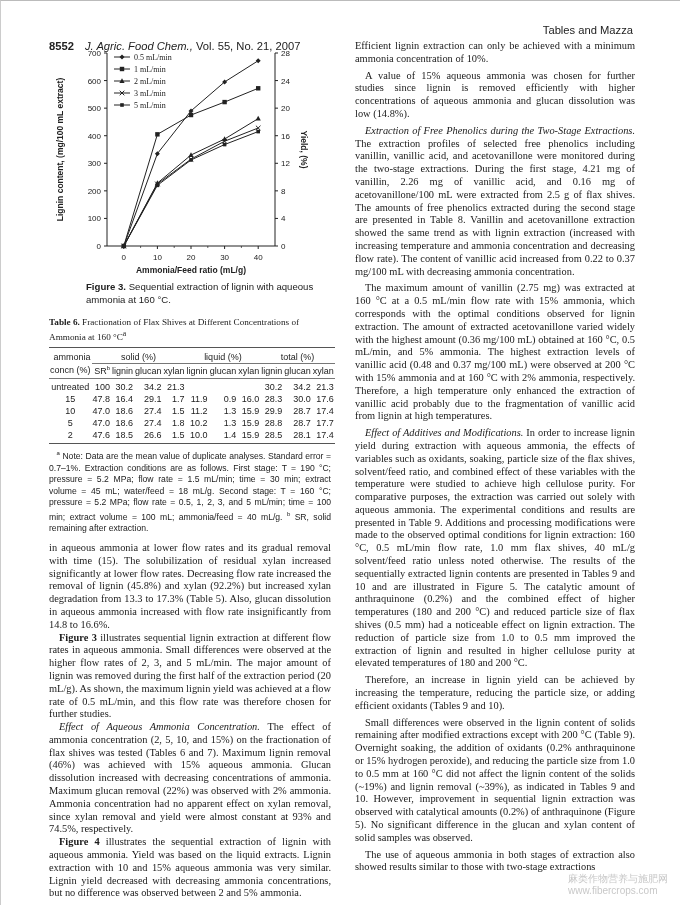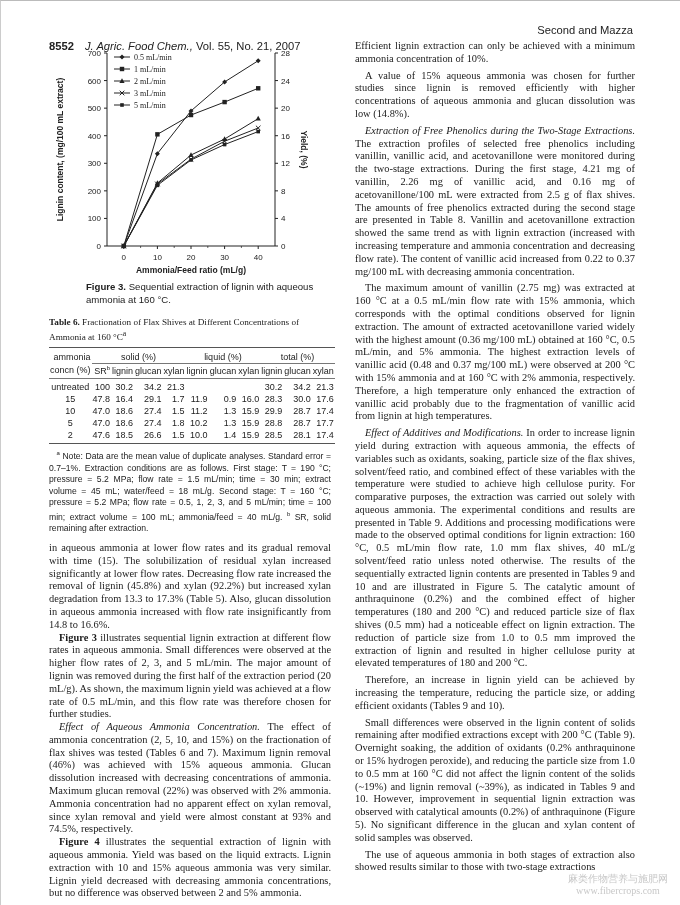--- a/index.html
+++ b/index.html
@@ -25,33 +25,33 @@
   table.data thead tr.sub th { border-bottom: 1px solid #777; padding-bottom: 2px; }
   table.data tbody tr:first-child td { padding-top: 3px; }
   table.data tbody tr:last-child td { padding-bottom: 3px; border-bottom: 1.5px solid #555; }
   .tbl-note { font-family: "Liberation Sans", sans-serif; font-size: 8.6px; line-height: 11.6px; text-align: justify; margin-top: 4px; color: #222; }
   .tbl-note sup { font-size: 6px; }
   .body-text { font-size: 10.4px; line-height: 12.8px; text-align: justify; color: #1a1a1a; }
   .body-text p { text-indent: 10px; }
   .body-text p.noindent { text-indent: 0; }
   .body-text p + p { margin-top: 0; }
   .gap { margin-top: 4px !important; }
-  .watermark { position: absolute; right: 12px; top: 873px; font-family: Liberation Serif, serif; font-size: 10px; line-height: 12px; color: #c8c8c8; text-align: center; }
+  .watermark { position: absolute; right: 12px; top: 873px; font-family: Liberation Sans, sans-serif; font-size: 10px; line-height: 12px; color: #c8c8c8; text-align: left; }
 </style>
 </head>
 <body>
 
 <div class="frame"></div>
 
 <div class="header-left">
   <span class="pnum">8552</span>
   <span class="jname">J. Agric. Food Chem.,</span>
   <span>Vol. 55, No. 21, 2007</span>
 </div>
-<div class="header-right">Second and Mazza</div>
+<div class="header-right">Tables and Mazza</div>
 
 <div class="col-left">
   <div class="chart-wrap">
     <svg id="chart" width="282" height="235" viewBox="0 0 282 235">
         <line x1="58" y1="13" x2="58" y2="206" stroke="#222" stroke-width="1"></line>
         <line x1="58" y1="206" x2="226" y2="206" stroke="#222" stroke-width="1"></line>
         <line x1="226" y1="13" x2="226" y2="206" stroke="#222" stroke-width="1"></line>
         <line x1="55" y1="206" x2="58" y2="206" stroke="#222" stroke-width="1"></line>
         <text x="52" y="209" font-size="8" text-anchor="end" fill="#222">0</text>
         <line x1="55" y1="178.42857142857144" x2="58" y2="178.42857142857144" stroke="#222" stroke-width="1"></line>

